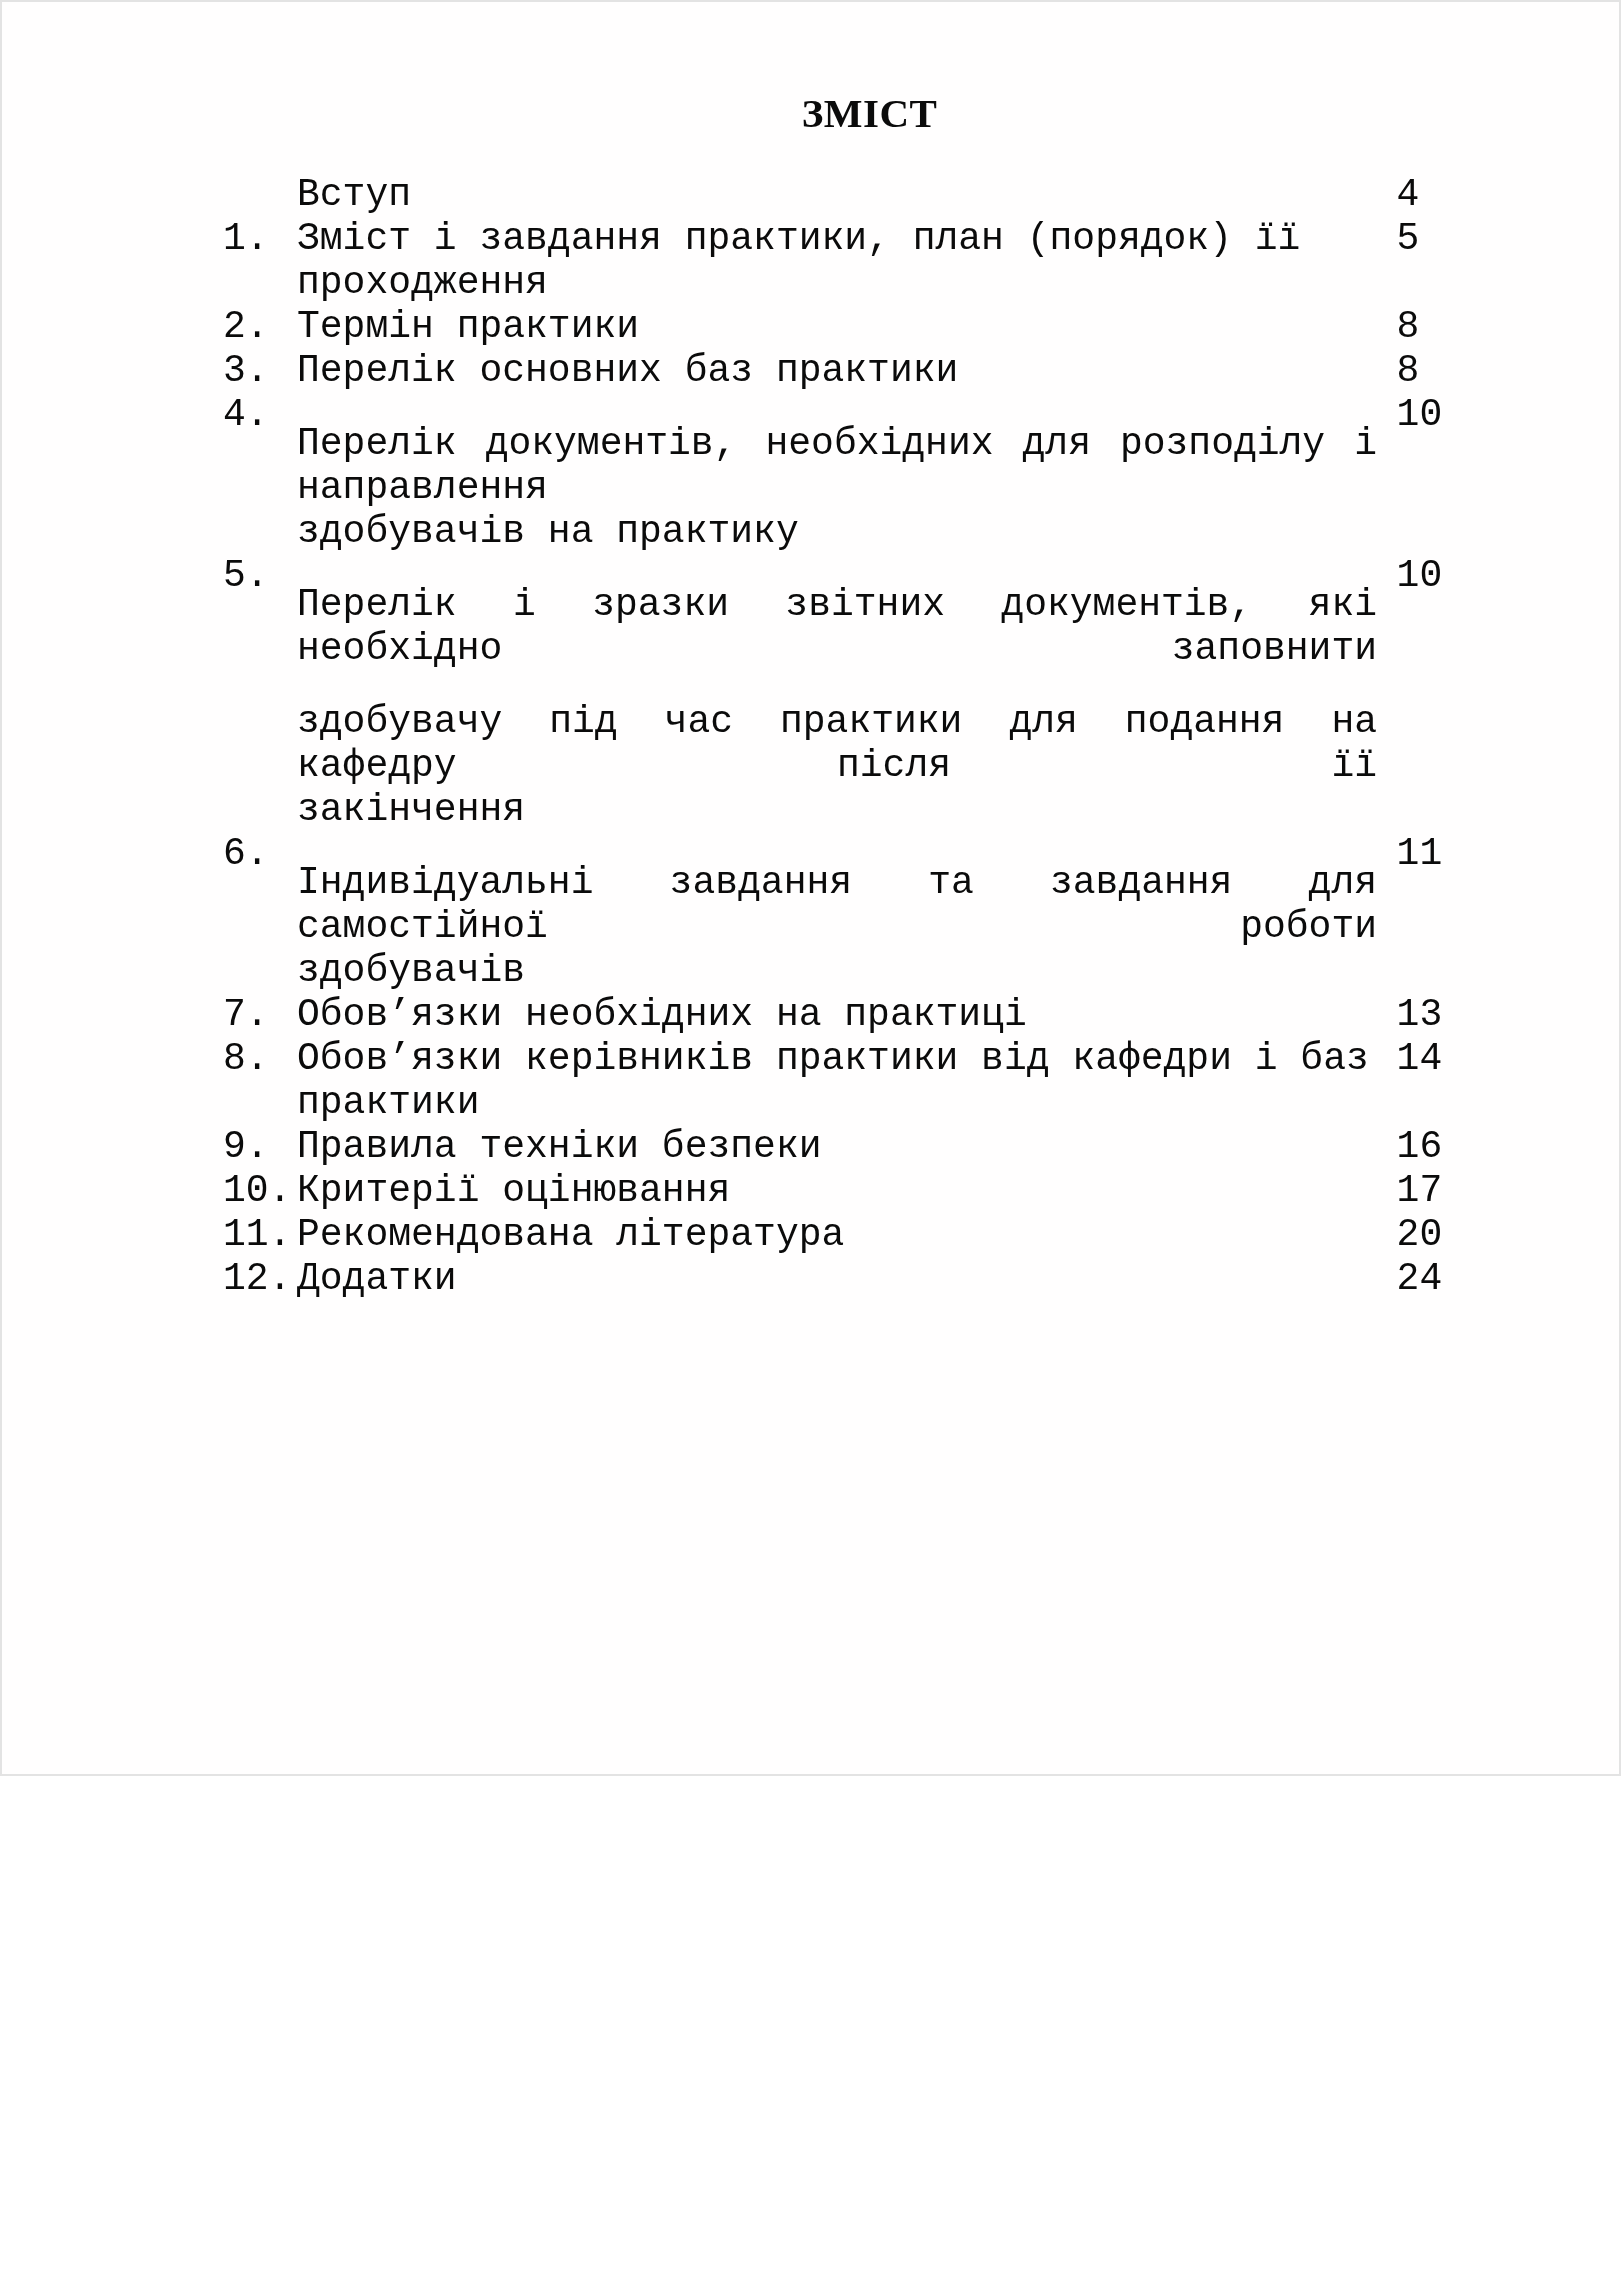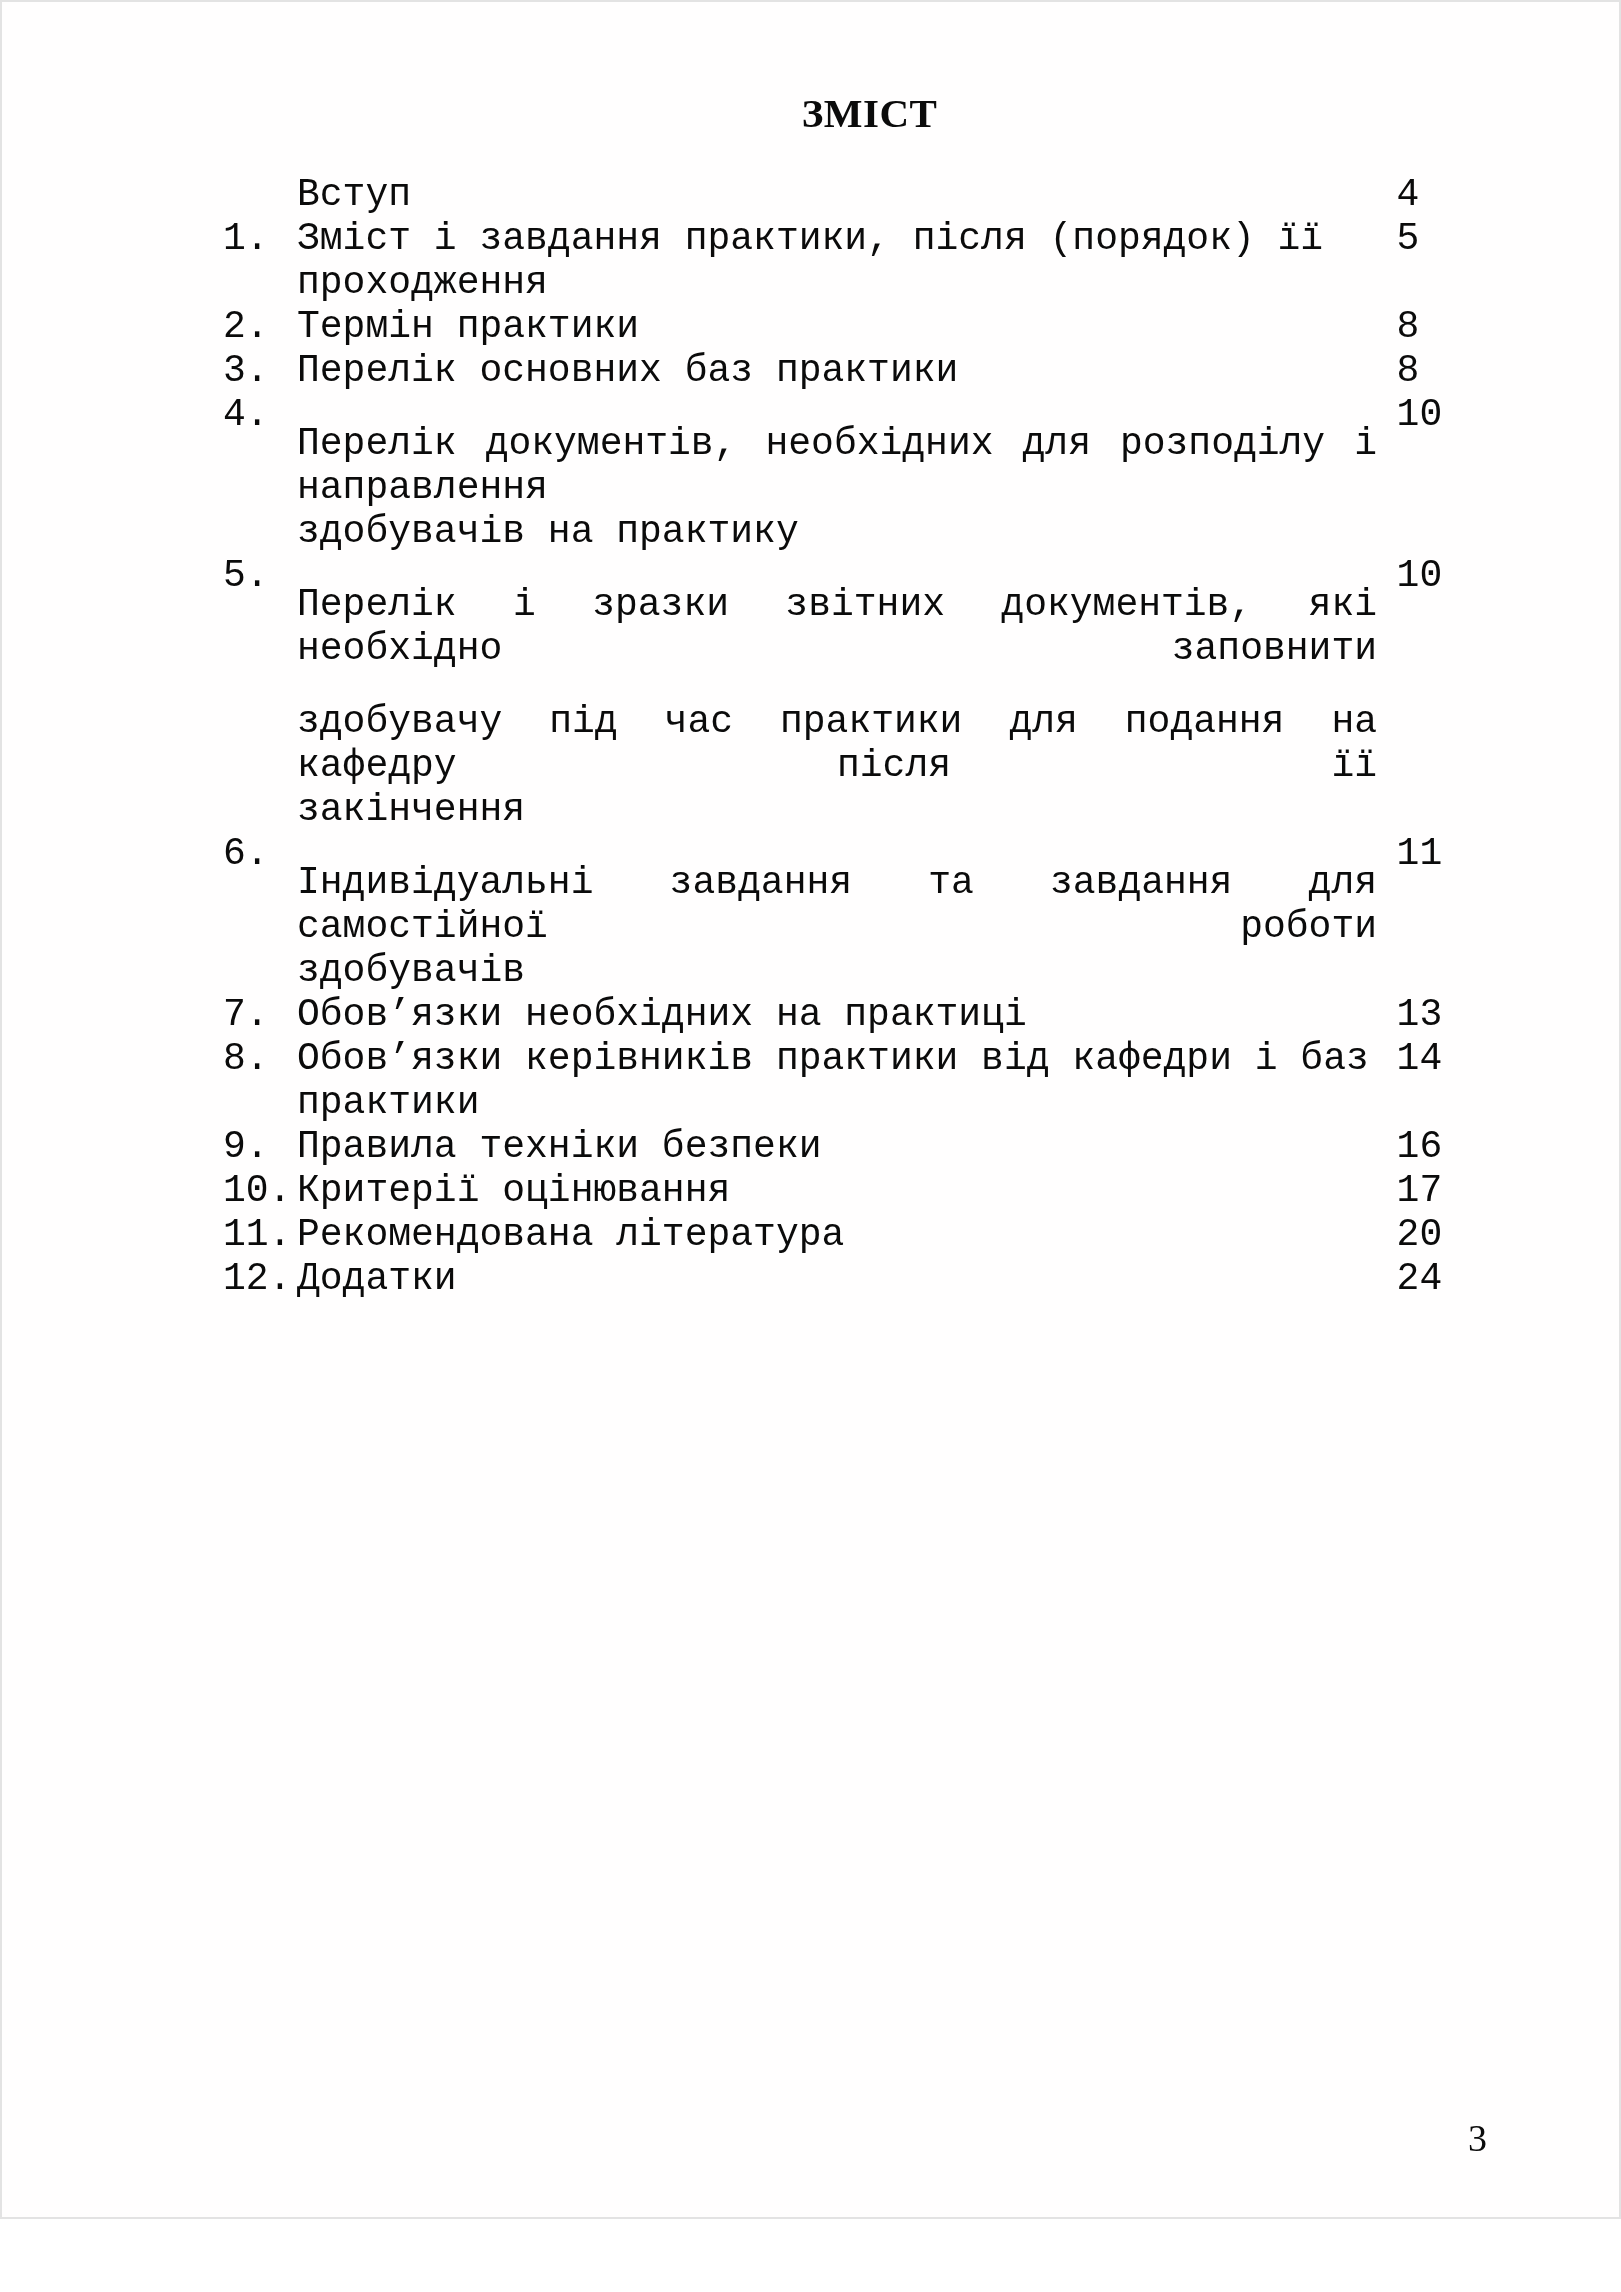--- a/index.html
+++ b/index.html
@@ -5,21 +5,21 @@
   html, body { margin: 0; padding: 0; }
   body {
     width: 1621px;
     background: #ffffff;
     font-family: "Liberation Serif", "DejaVu Serif", serif;
     color: #0b0b0b;
   }
   .page {
     position: relative;
     width: 1621px;
-    height: 2219px;
+    height: 1776px;
     background: #fffefe;
     box-shadow: inset 0 0 0 2px #e3e3e3;
     overflow: hidden;
   }
   .doc-title {
     margin: 0;
     padding-top: 90px;
     padding-left: 118px;
     text-align: center;
     font-size: 41px;
@@ -72,21 +72,21 @@
       <div class="toc-title">
         <div class="toc-line">Вступ</div>
       </div>
       <div></div>
       <div class="toc-page">4</div>
     </div>
 
     <div class="toc-row">
       <div class="toc-num">1.</div>
       <div class="toc-title">
-        <div class="toc-line">Зміст і завдання практики, після (порядок) її проходження</div>
+        <div class="toc-line">Зміст і завдання практики, план (порядок) її проходження</div>
       </div>
       <div></div>
       <div class="toc-page">5</div>
     </div>
 
     <div class="toc-row">
       <div class="toc-num">2.</div>
       <div class="toc-title">
         <div class="toc-line">Термін практики</div>
       </div>

